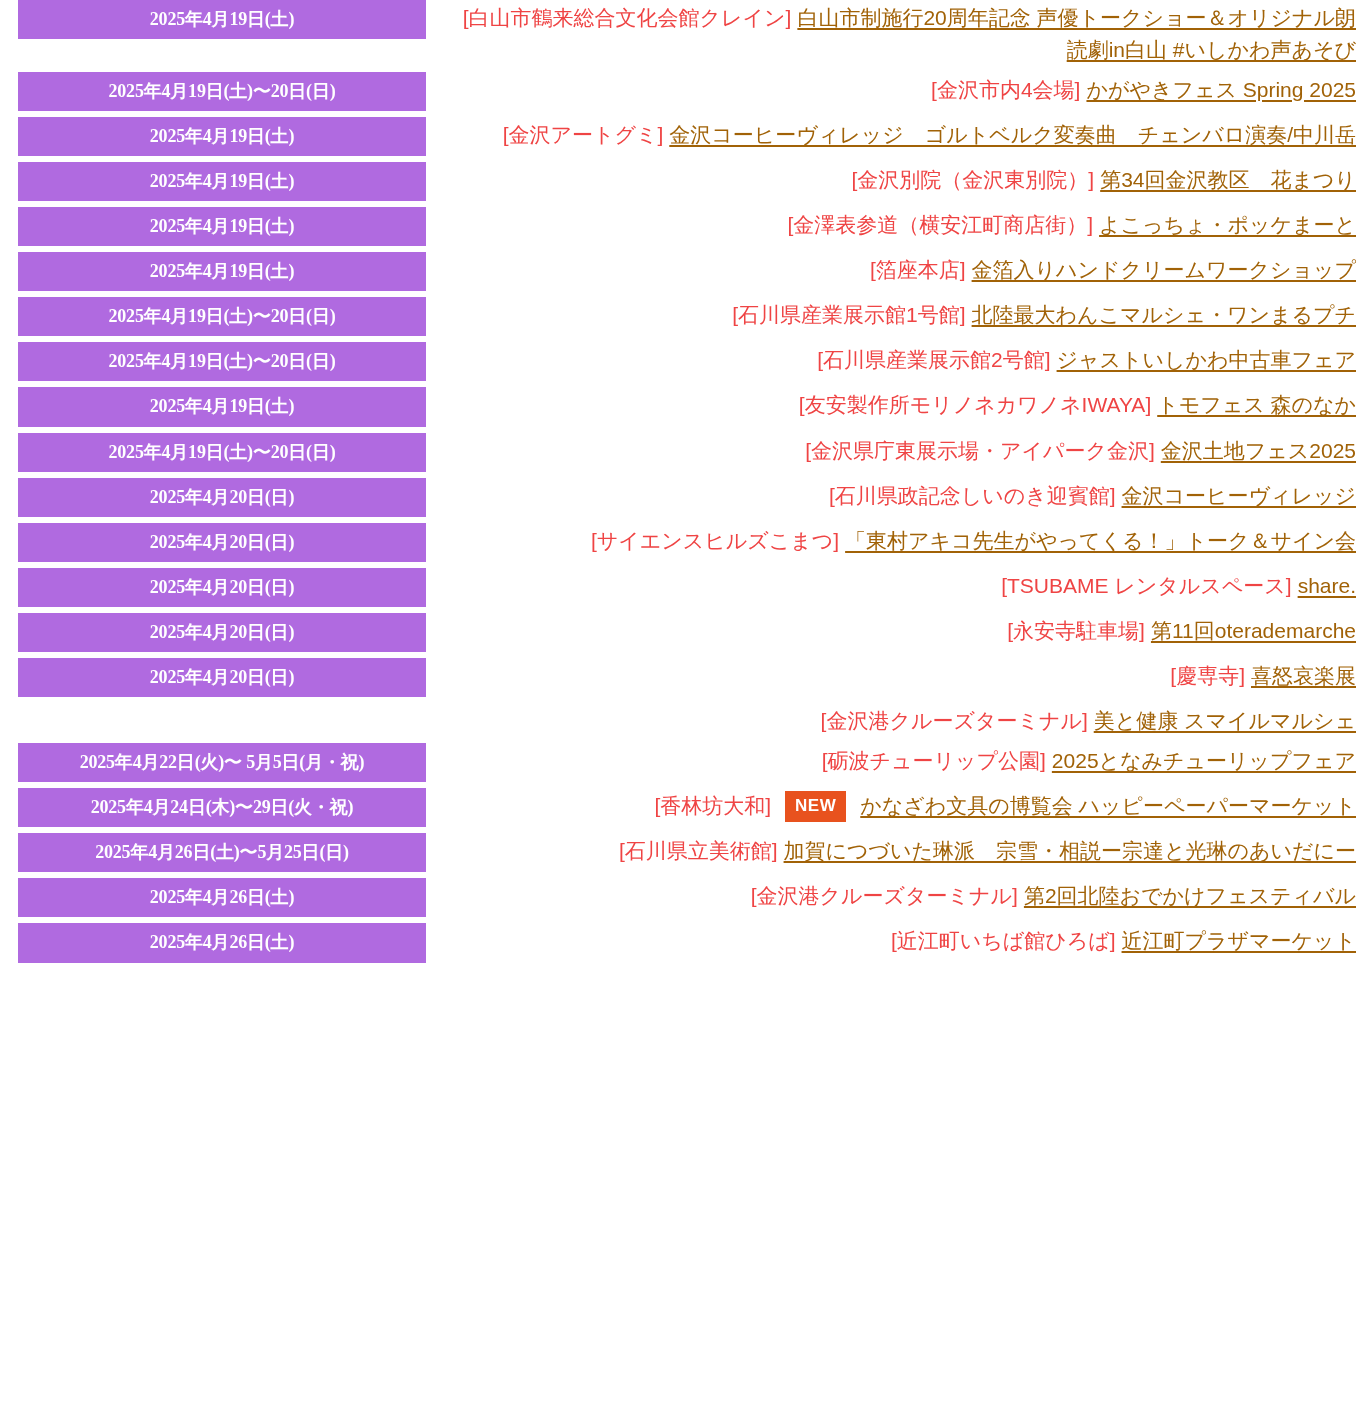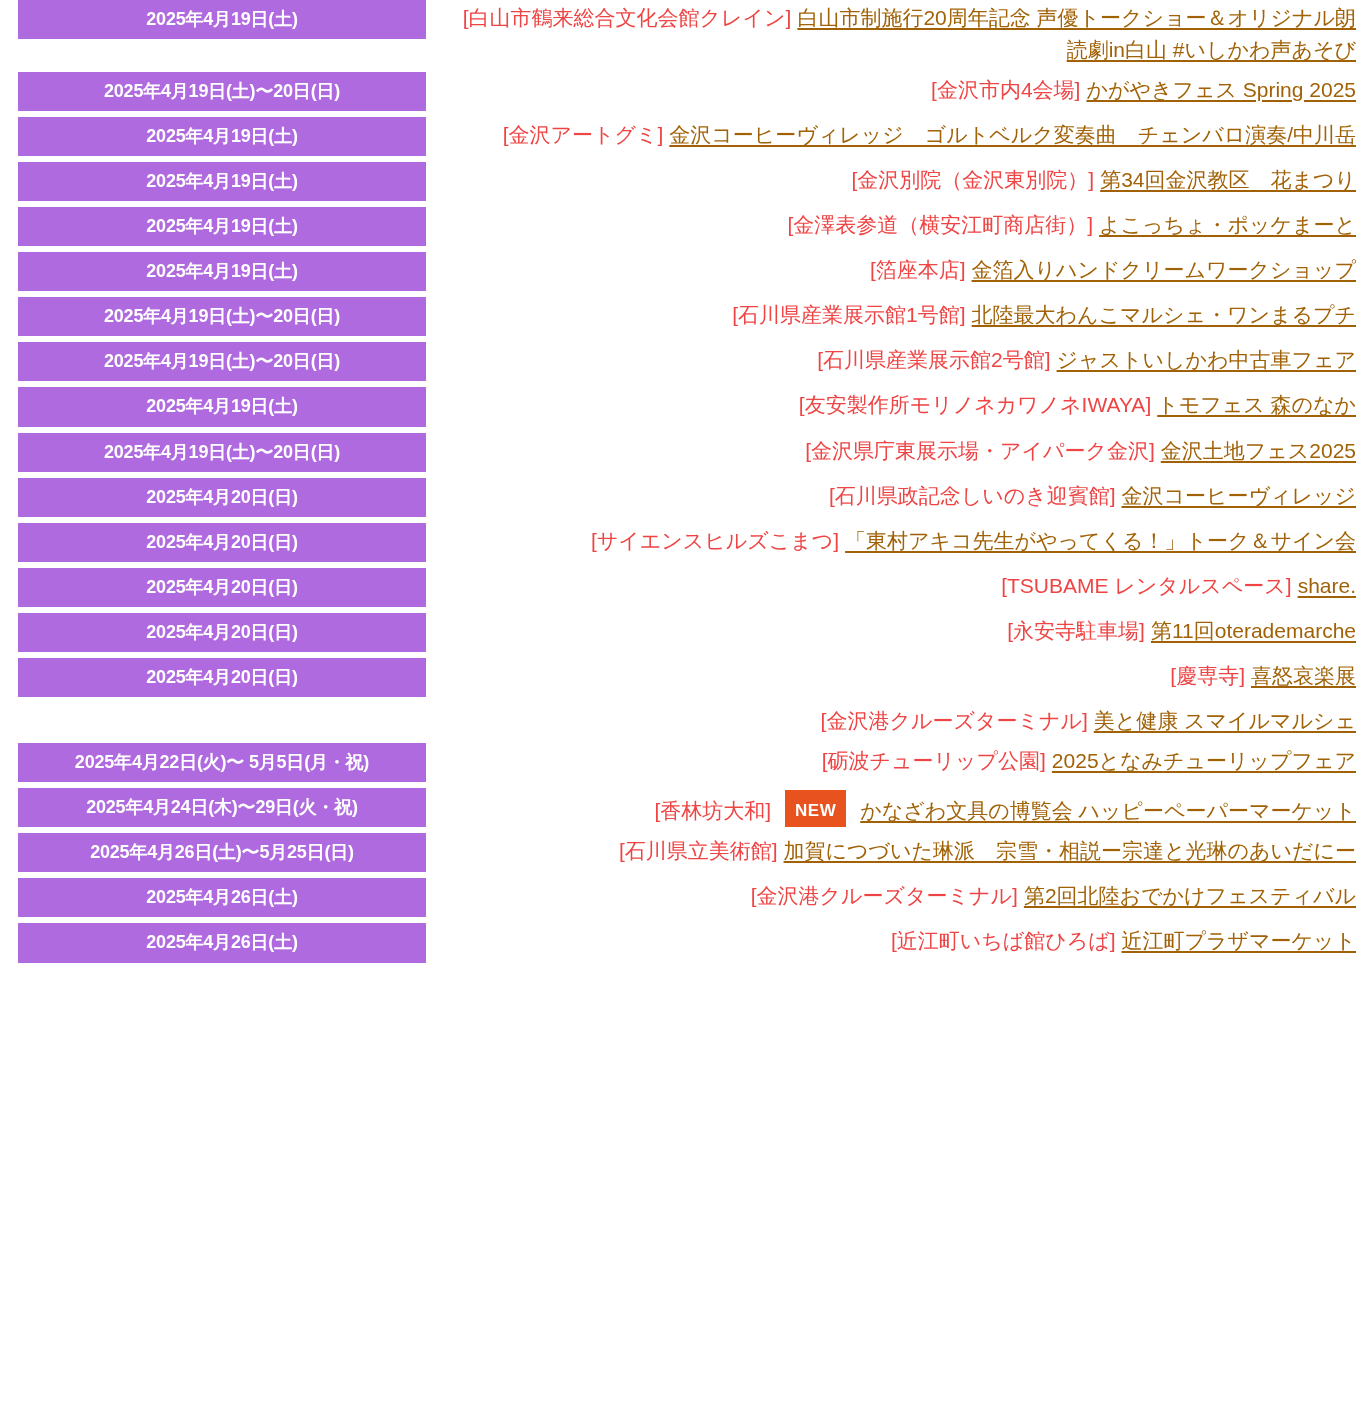--- a/index.html
+++ b/index.html
@@ -27,20 +27,21 @@
     box-sizing: border-box;
     background: #b06ae0;
     color: #ffffff;
     font-size: 18px;
     font-weight: bold;
     text-align: center;
     padding: 6px 4px 7px 4px;
     line-height: 1.45;
     letter-spacing: -0.2px;
     margin-left: 18px;
+    font-family: Liberation Serif, serif;
   }
   .info-cell {
     flex: 1 1 auto;
     padding-left: 24px;
     padding-right: 10px;
     box-sizing: border-box;
     font-size: 21px;
     line-height: 1.52;
     color: #333333;
     text-align: right;
@@ -57,21 +58,21 @@
     margin-left: 6px;
     cursor: pointer;
   }
   .new-badge {
     display: inline-block;
     background: #e8521e;
     color: #ffffff;
     font-size: 17px;
     font-weight: bold;
     letter-spacing: 0.5px;
-    padding: 8px 10px 3px 10px;
+    padding: 2px 10px 3px 10px;
     margin: 0 8px 0 14px;
     vertical-align: 2px;
     font-family: "Liberation Sans", sans-serif;
   }
 </style>
 </head>
 <body>
 
 <div class="event-list" id="event-list">
     <div class="event-row">

